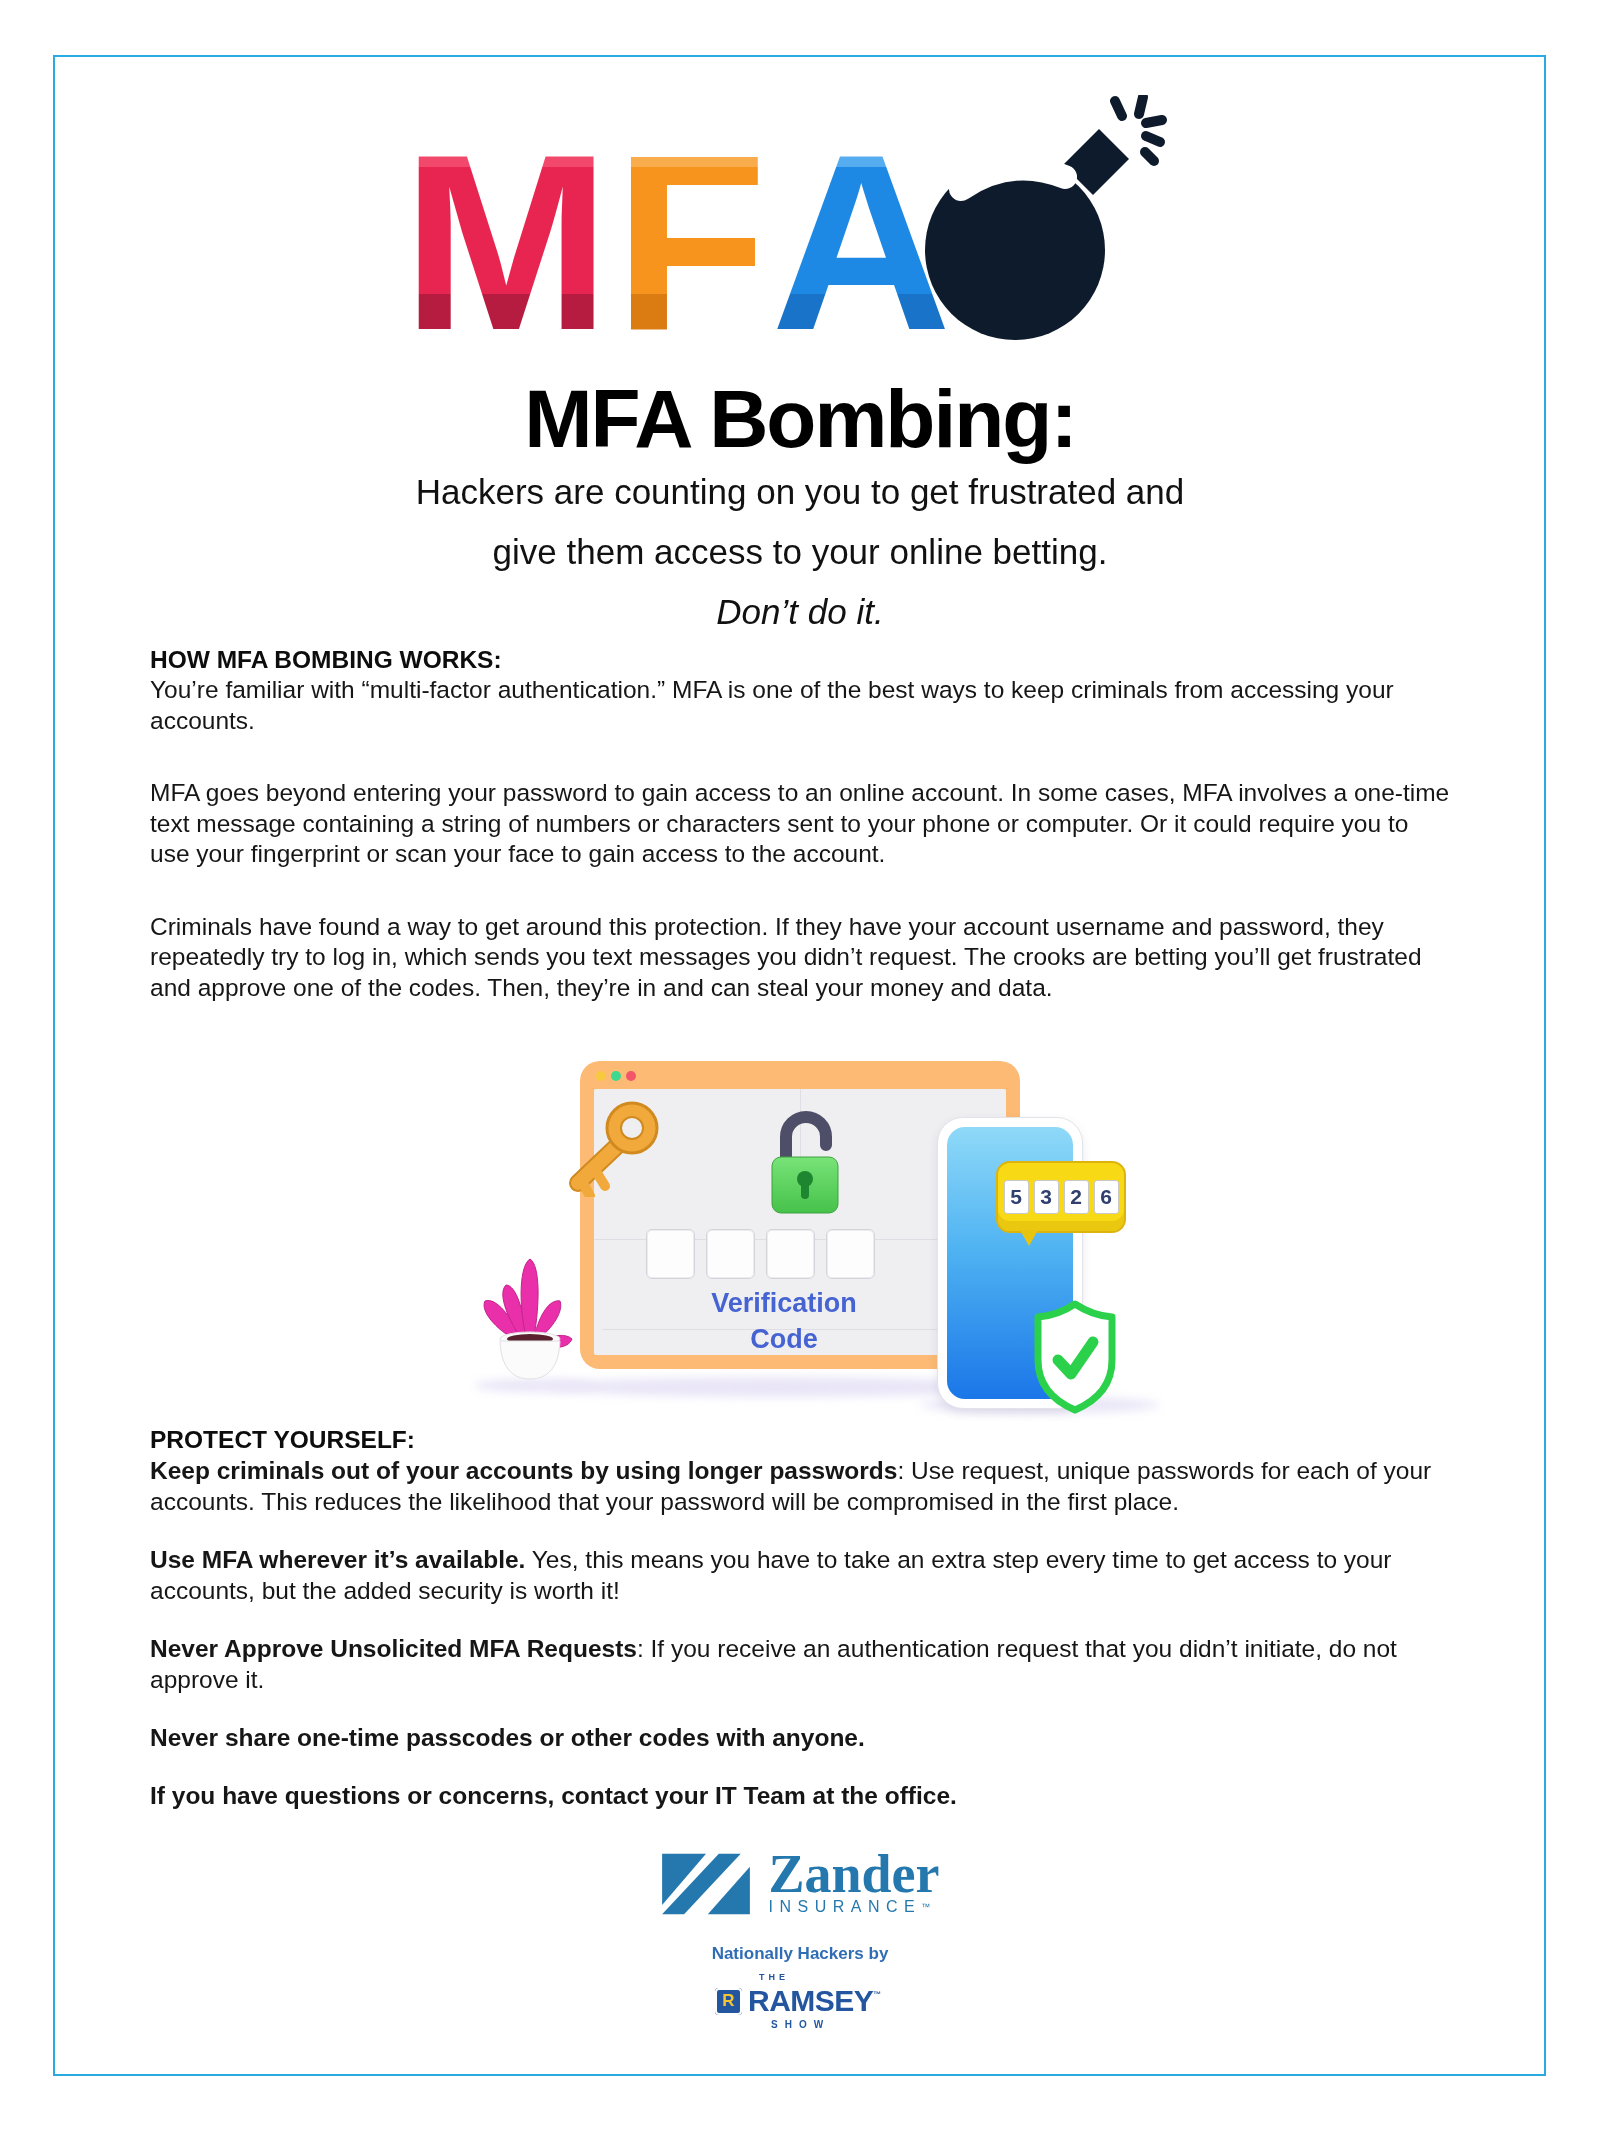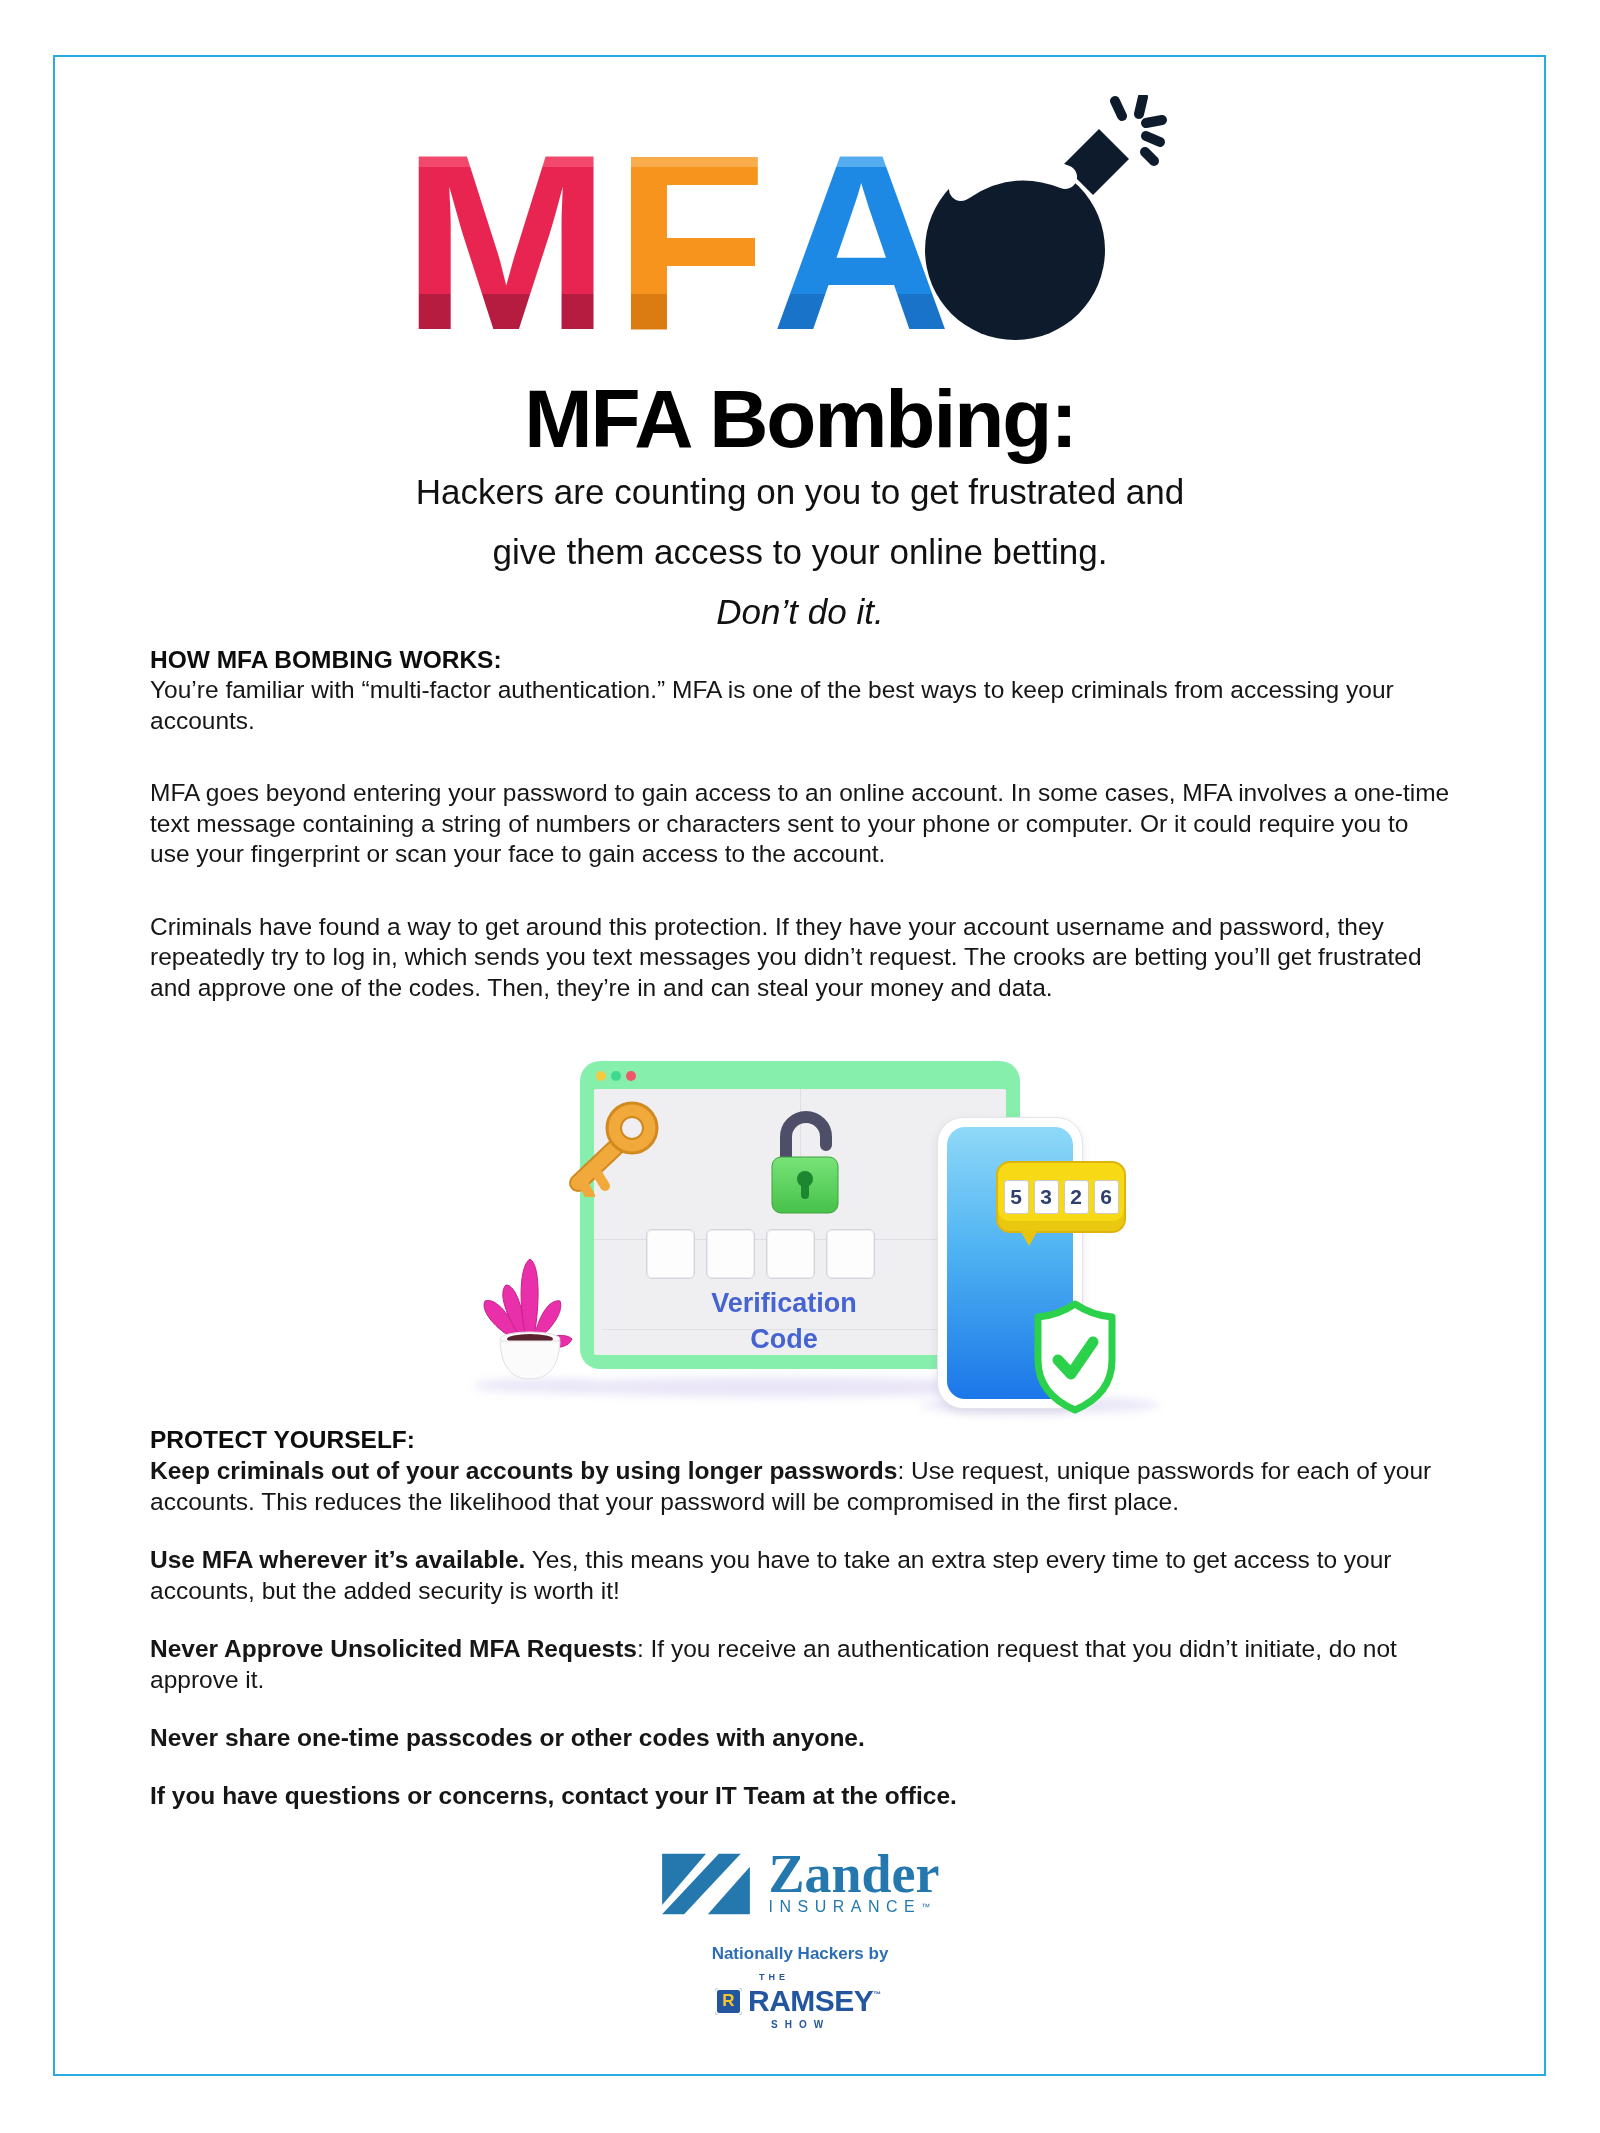--- a/index.html
+++ b/index.html
@@ -48,21 +48,21 @@
 
   
   .illo { position:absolute; left:450px; top:1045px; width:700px; height:372px; }
   .shadow { position:absolute; background:#E9E5F7; border-radius:50%; filter:blur(5px); }
   .sh-win { left:95px; top:332px; width:470px; height:20px; }
   .sh-phone { left:470px; top:352px; width:240px; height:16px; }
   .sh-pot { left:24px; top:334px; width:120px; height:13px; }
 
   .bwin {
     position:absolute; left:130px; top:16px; width:440px; height:308px;
-    background:#86efac; border-radius:20px;
+    background:#fdba74; border-radius:20px;
   }
   .dot { position:absolute; top:10px; width:10px; height:10px; border-radius:50%; }
   .dot1 { left:16px;  background:#F6C93F; }
   .dot2 { left:31px;  background:#3ED98F; }
   .dot3 { left:46px;  background:#F2566B; }
   .bwin-body {
     position:absolute; left:14px; top:28px; width:412px; height:266px;
     background:#EFEFF2; border-radius:2px; overflow:hidden;
   }
   .grid-v { position:absolute; left:206px; top:0; width:1px; height:92px; background:#DEDEE4; }

